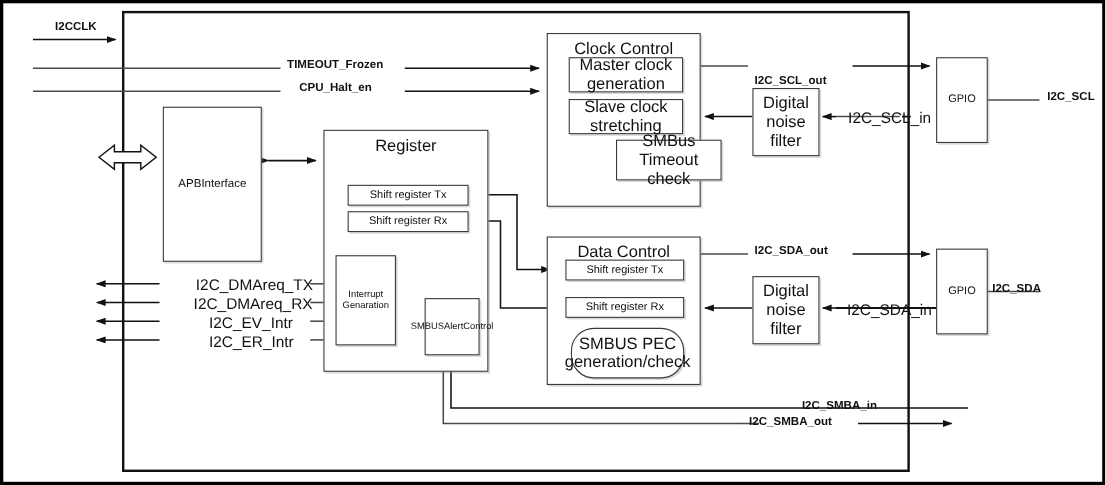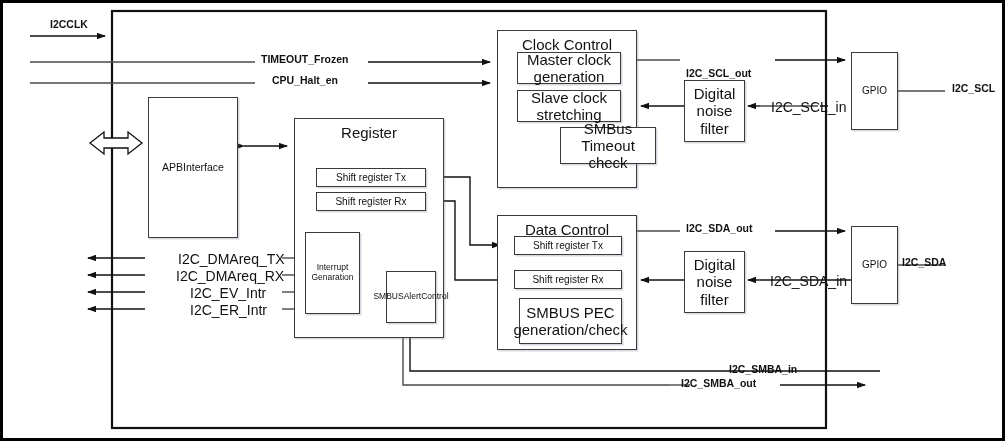--- a/index.html
+++ b/index.html
@@ -173,21 +173,21 @@
   </div>
 
   <div class="blk" style="left:514px;top:236px;width:108px;height:19px;">
     <span class="f10">Shift register Tx</span>
   </div>
 
   <div class="blk" style="left:514px;top:270px;width:108px;height:19px;">
     <span class="f10">Shift register Rx</span>
   </div>
 
-  <div class="blk" style="left:519px;top:298px;width:103px;height:46px;flex-direction:column;">
+  <div class="blk" style="left:519px;top:298px;width:103px;height:46px;flex-direction:column;border-radius:21px;">
     <span class="f9">SMBUS PEC</span>
     <span class="f9">generation/check</span>
   </div>
 
   <div class="blk" style="left:684px;top:80px;width:61px;height:62px;flex-direction:column;">
     <span class="f9">Digital</span>
     <span class="f9">noise filter</span>
   </div>
 
   <div class="blk" style="left:684px;top:251px;width:61px;height:62px;flex-direction:column;">

